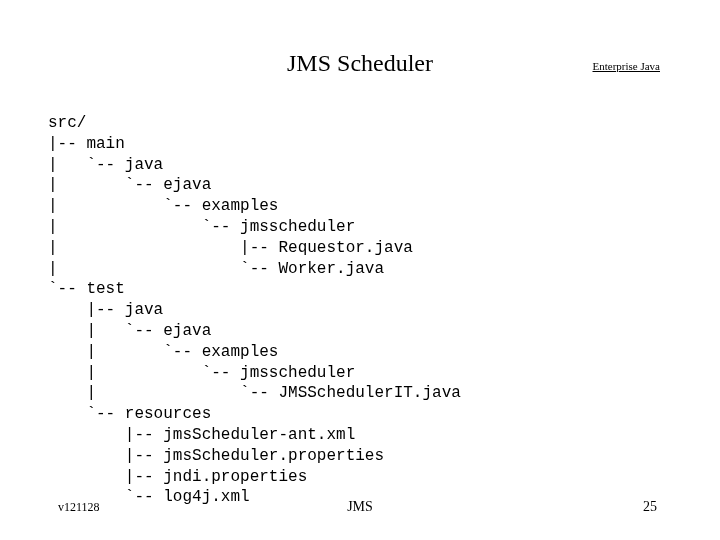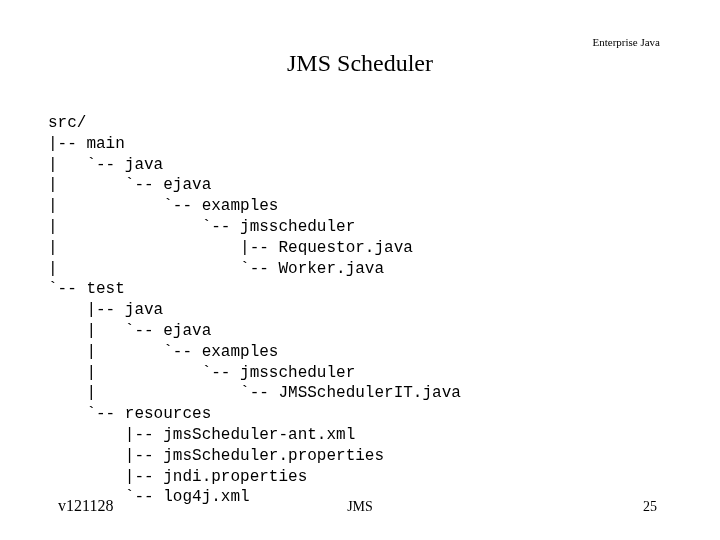--- a/index.html
+++ b/index.html
@@ -18,40 +18,41 @@
       position: absolute;
       top: 50px;
       left: 50%;
       transform: translateX(-50%);
       font-size: 24px;
       font-weight: normal;
       text-align: center;
     }
     .header-right {
       position: absolute;
-      top: 36px;
+      top: 60px;
       right: 60px;
       font-size: 11px;
       line-height: 1.1;
       text-align: center;
+      text-decoration: underline;
     }
     .tree {
       position: absolute;
       top: 113px;
       left: 48px;
       font-family: 'Courier New', monospace;
       font-size: 16px;
       line-height: 1.3;
       white-space: pre;
     }
     .footer-left {
       position: absolute;
       bottom: 25px;
       left: 58px;
-      font-size: 16px;
+      font-size: 12px;
       margin-top: 28px;
     }
     .footer-center {
       position: absolute;
       bottom: 25px;
       left: 50%;
       transform: translateX(-50%);
       font-size: 14px;
       text-align: right;
     }

